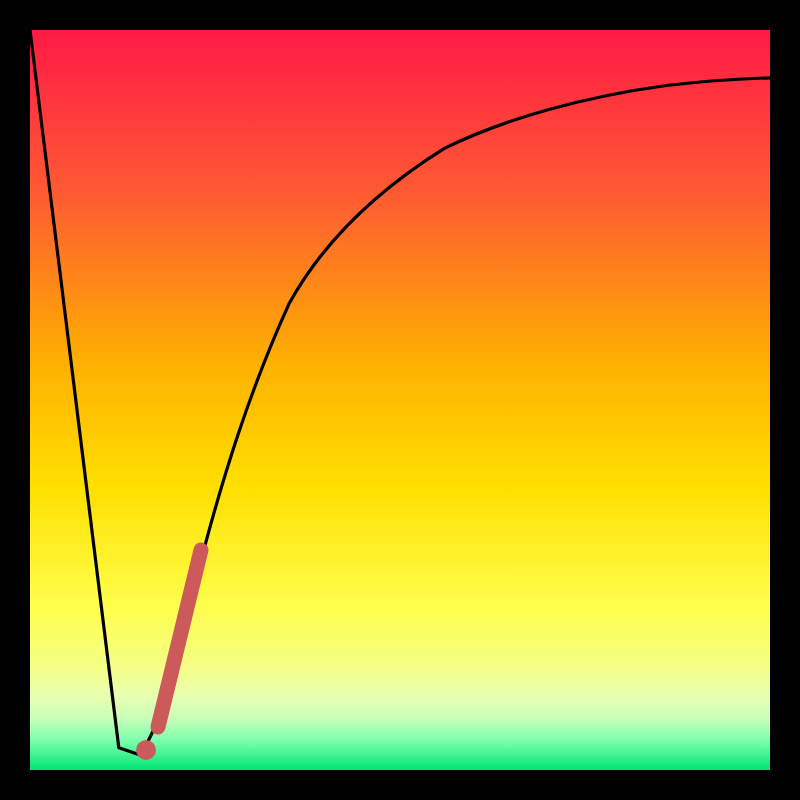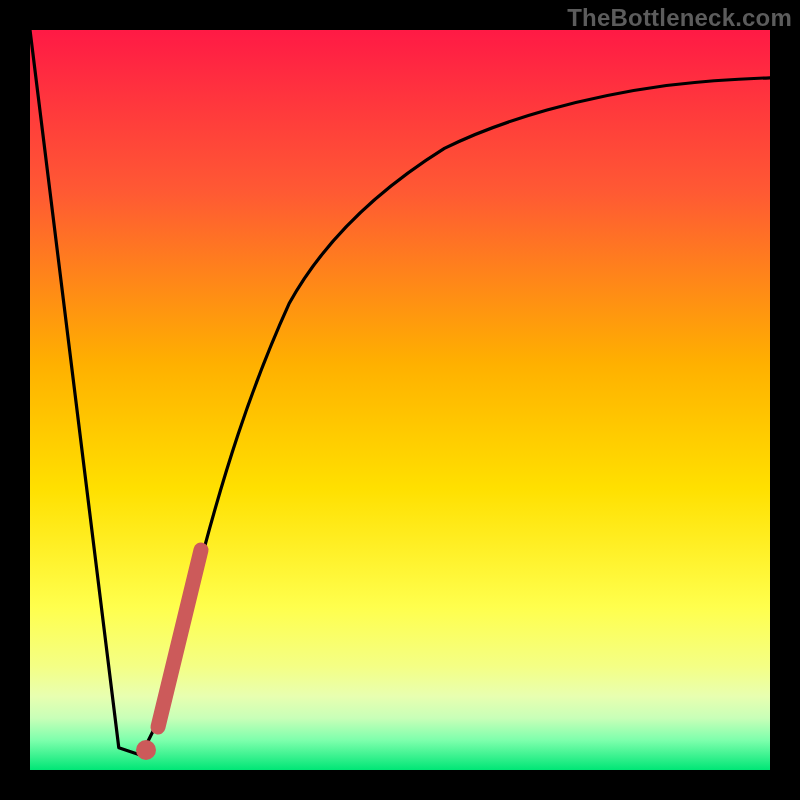--- a/index.html
+++ b/index.html
@@ -71,14 +71,13 @@
                C 473.6 88.8 555 66.6 636.4 55.5
                C 680 50.3 710 48.8 740 47.8"></path>
 
       <path fill="none" stroke="#cc5a5a" stroke-width="15" stroke-linecap="round" d="M 128 697
                L 171 520"></path>
 
       <circle cx="116" cy="720" r="10" fill="#cc5a5a"></circle>
     </svg>
   </div>
 
-  <div class="watermark">TheBottleneck.com</div>
 </div>
 
 </body></html>

